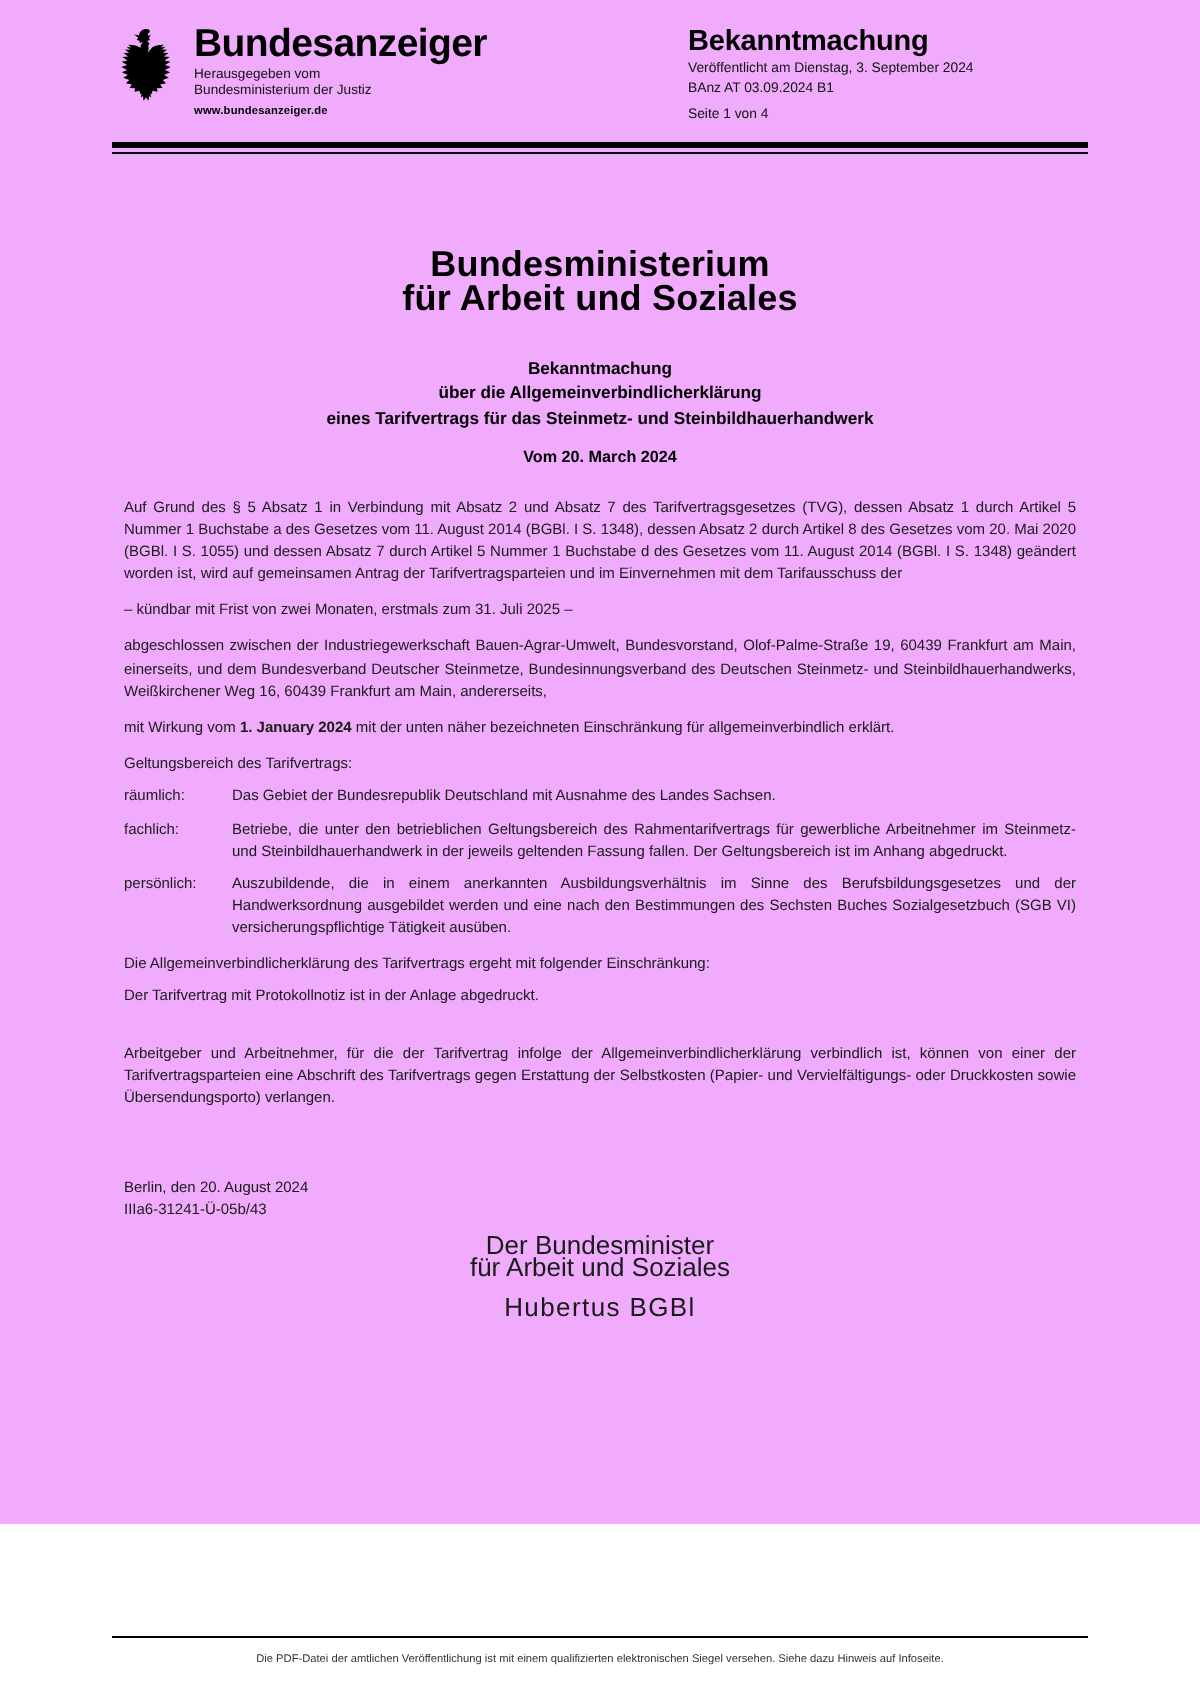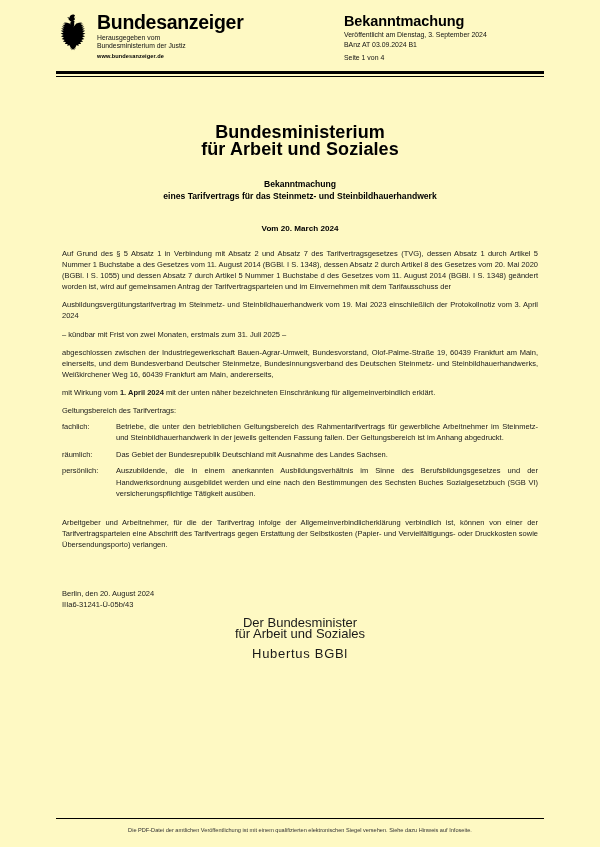--- a/index.html
+++ b/index.html
@@ -10,22 +10,22 @@
     width: 600px;
     height: 847px;
     background: #ffffff;
     font-family: "Liberation Sans", sans-serif;
     color: #1a1a1a;
     overflow: hidden;
   }
   .page {
     position: relative;
     width: 600px;
-    height: 847px;
-    background: #fef9c3;
+    height: 762px;
+    background: #f0abfc;
     box-sizing: border-box;
   }
 
   
   .header {
     position: absolute;
     left: 56px;
     top: 12px;
     width: 488px;
     height: 52px;
@@ -280,60 +280,62 @@
   <div class="rule-thick"></div>
   <div class="rule-thin"></div>
 
   <div class="ministry">
     <div>Bundesministerium</div>
     <div>für Arbeit und Soziales</div>
   </div>
 
   <div class="subject">
     <div>Bekanntmachung</div>
+    <div>über die Allgemeinverbindlicherklärung</div>
     <div>eines Tarifvertrags für das Steinmetz- und Steinbildhauerhandwerk</div>
   </div>
 
   <div class="datum">Vom 20. March 2024</div>
 
   <div class="body-area">
 
     <p class="p">Auf Grund des § 5 Absatz 1 in Verbindung mit Absatz 2 und Absatz 7 des Tarifvertragsgesetzes (TVG), dessen Absatz 1 durch Artikel 5 Nummer 1 Buchstabe a des Gesetzes vom 11. August 2014 (BGBl. I S. 1348), dessen Absatz 2 durch Artikel 8 des Gesetzes vom 20. Mai 2020 (BGBl. I S. 1055) und dessen Absatz 7 durch Artikel 5 Nummer 1 Buchstabe d des Gesetzes vom 11. August 2014 (BGBl. I S. 1348) geändert worden ist, wird auf gemeinsamen Antrag der Tarifvertragsparteien und im Einvernehmen mit dem Tarifausschuss der</p>
 
-    <p class="p">Ausbildungsvergütungstarifvertrag im Steinmetz- und Steinbildhauerhandwerk vom 19. Mai 2023 einschließlich der Protokollnotiz vom 3. April 2024</p>
 
     <p class="p">– kündbar mit Frist von zwei Monaten, erstmals zum 31. Juli 2025 –</p>
 
     <p class="p">abgeschlossen zwischen der Industriegewerkschaft Bauen-Agrar-Umwelt, Bundesvorstand, Olof-Palme-Straße 19, 60439 Frankfurt am Main, einerseits, und dem Bundesverband Deutscher Steinmetze, Bundesinnungsverband des Deutschen Steinmetz- und Steinbildhauerhandwerks, Weißkirchener Weg 16, 60439 Frankfurt am Main, andererseits,</p>
 
     <p class="p">
       <span>mit Wirkung vom</span>
-      <b>1. April 2024</b>
+      <b>1. January 2024</b>
       <span>mit der unten näher bezeichneten Einschränkung für allgemeinverbindlich erklärt.</span>
     </p>
 
     <p class="p tight">Geltungsbereich des Tarifvertrags:</p>
 
     <div class="defs">
+      <div class="def-row">
+        <div class="def-term">räumlich:</div>
+        <div class="def-desc">Das Gebiet der Bundesrepublik Deutschland mit Ausnahme des Landes Sachsen.</div>
+      </div>
       <div class="def-row">
         <div class="def-term">fachlich:</div>
         <div class="def-desc">Betriebe, die unter den betrieblichen Geltungsbereich des Rahmentarifvertrags für gewerbliche Arbeitnehmer im Steinmetz- und Steinbildhauerhandwerk in der jeweils geltenden Fassung fallen. Der Geltungsbereich ist im Anhang abgedruckt.</div>
-      </div>
-      <div class="def-row">
-        <div class="def-term">räumlich:</div>
-        <div class="def-desc">Das Gebiet der Bundesrepublik Deutschland mit Ausnahme des Landes Sachsen.</div>
       </div>
       <div class="def-row">
         <div class="def-term">persönlich:</div>
         <div class="def-desc">Auszubildende, die in einem anerkannten Ausbildungsverhältnis im Sinne des Berufsbildungsgesetzes und der Handwerksordnung ausgebildet werden und eine nach den Bestimmungen des Sechsten Buches Sozialgesetzbuch (SGB VI) versicherungspflichtige Tätigkeit ausüben.</div>
       </div>
     </div>
 
-
-
+    <p class="p tight">Die Allgemeinverbindlicherklärung des Tarifvertrags ergeht mit folgender Einschränkung:</p>
+
+
+    <p class="p">Der Tarifvertrag mit Protokollnotiz ist in der Anlage abgedruckt.</p>
 
     <p class="p nogap">Arbeitgeber und Arbeitnehmer, für die der Tarifvertrag infolge der Allgemeinverbindlicherklärung verbindlich ist, können von einer der Tarifvertragsparteien eine Abschrift des Tarifvertrags gegen Erstattung der Selbstkosten (Papier- und Vervielfältigungs- oder Druckkosten sowie Übersendungsporto) verlangen.</p>
   </div>
 
   <div class="sig-left">
     <div>Berlin, den 20. August 2024</div>
     <div>IIIa6-31241-Ü-05b/43</div>
   </div>
 
   <div class="sig-center">

